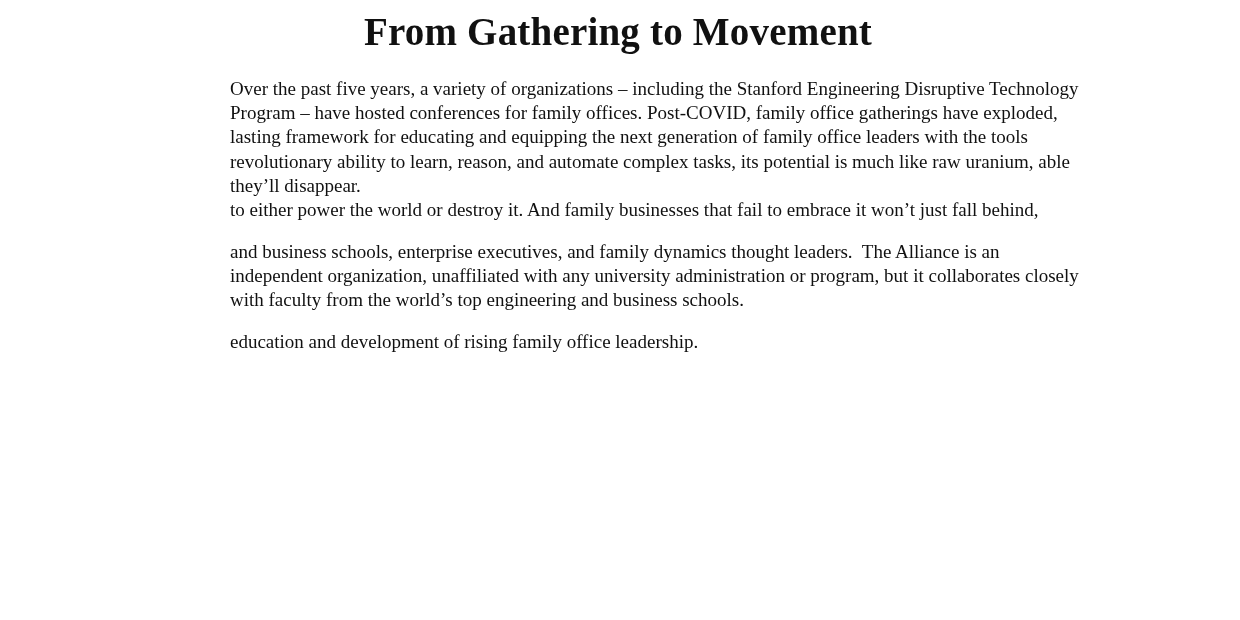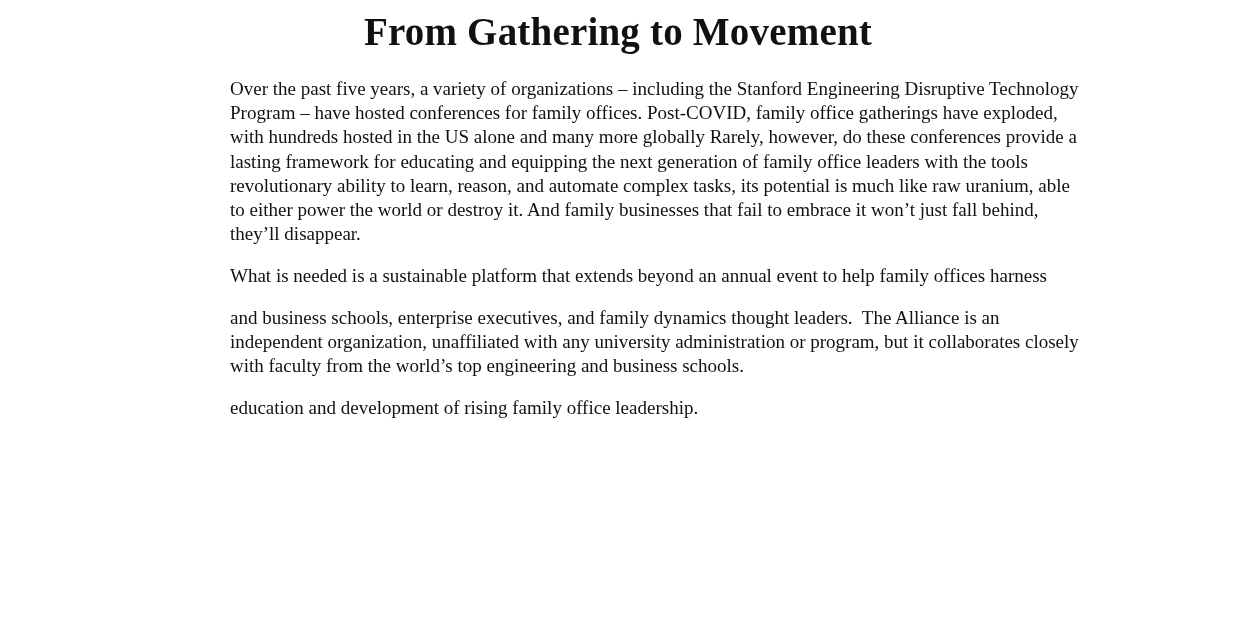--- a/index.html
+++ b/index.html
@@ -25,29 +25,27 @@
 </head>
 <body>
 
 <div class="page">
   <h1 class="title" style="margin:0;">From Gathering to Movement</h1>
 
   <div class="body-text">
     <p class="para">
       <span class="line">Over the past five years, a variety of organizations – including the Stanford Engineering Disruptive Technology</span>
       <span class="line">Program – have hosted conferences for family offices. Post-COVID, family office gatherings have exploded,</span>
-      <span class="line">with hundreds hosted in the US alone and many more globally Rarely, however, do these conferences provide a</span>
       <span class="line">lasting framework for educating and equipping the next generation of family office leaders with the tools</span>
       <span class="line">revolutionary ability to learn, reason, and automate complex tasks, its potential is much like raw uranium, able</span>
+      <span class="line">they’ll disappear.</span>
       <span class="line">to either power the world or destroy it. And family businesses that fail to embrace it won’t just fall behind,</span>
-      <span class="line">they’ll disappear.</span>
     </p>
 
     <p class="para">
-      <span class="line">What is needed is a sustainable platform that extends beyond an annual event to help family offices harness</span>
     </p>
 
     <p class="para">
       <span class="line">and business schools, enterprise executives, and family dynamics thought leaders.&nbsp; The Alliance is an</span>
       <span class="line">independent organization, unaffiliated with any university administration or program, but it collaborates closely</span>
       <span class="line">with faculty from the world’s top engineering and business schools.</span>
     </p>
 
     <p class="para">
       <span class="line">education and development of rising family office leadership.</span>

